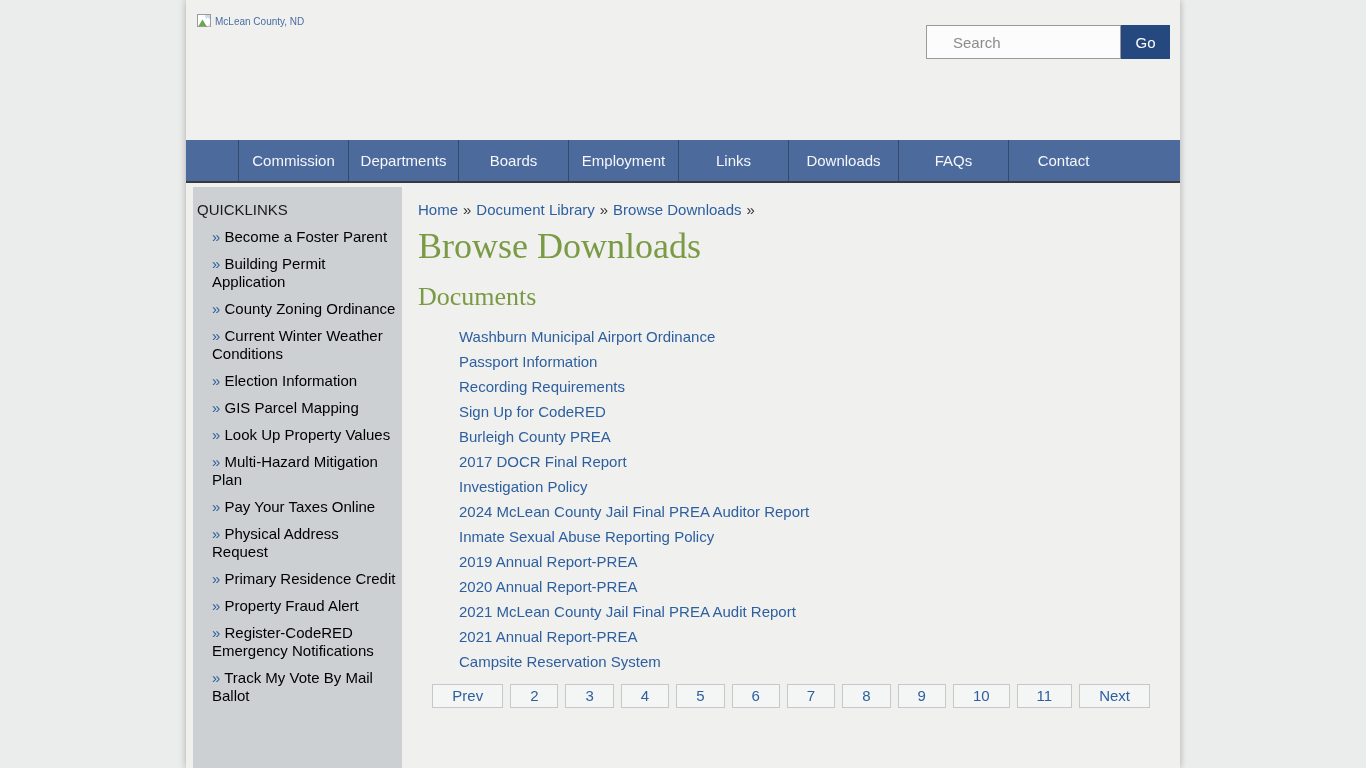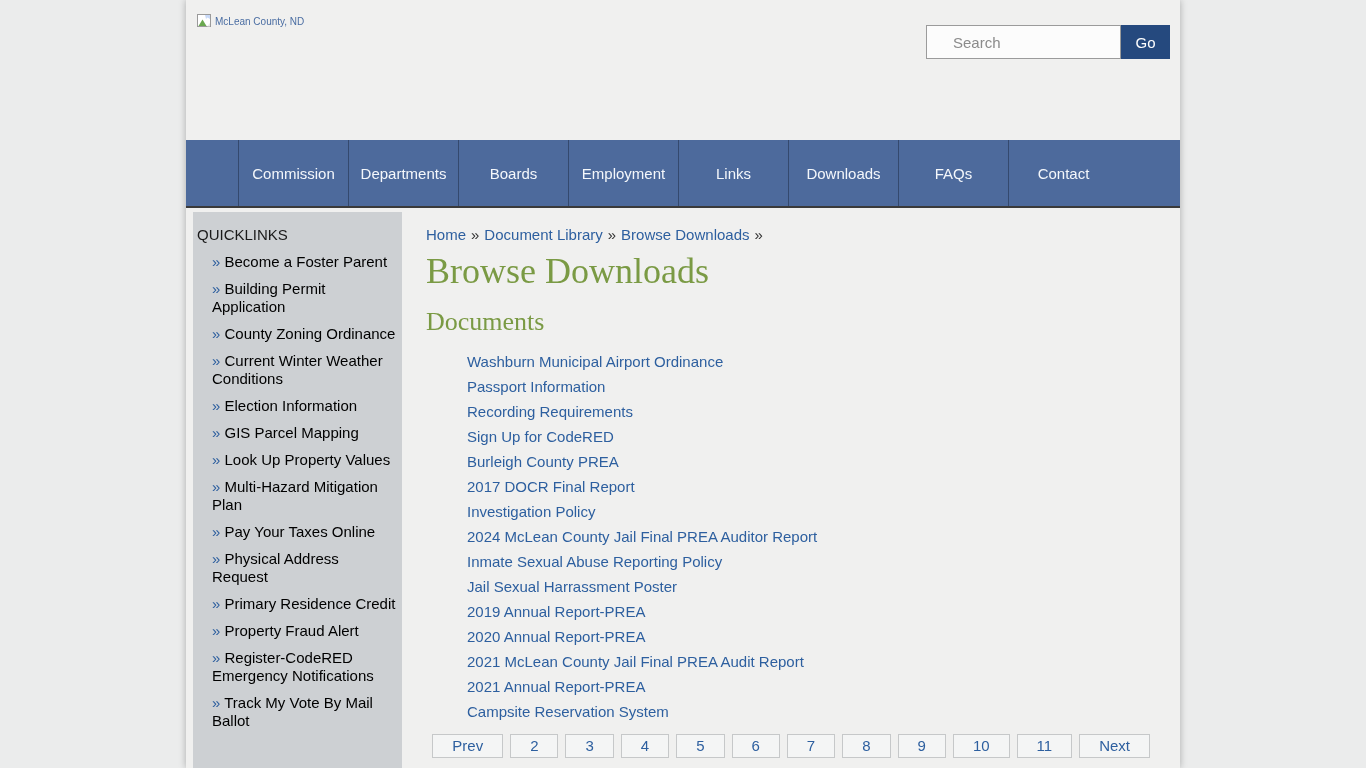--- a/index.html
+++ b/index.html
@@ -32,33 +32,33 @@
   }
   .search-input::placeholder { color: #8b8b8b; }
   .go-btn {
     width: 49px; height: 34px; background: #25497e; color: #fff;
     border: 1px solid #25497e; font-size: 15px; cursor: pointer;
     font-family: "Liberation Sans", sans-serif;
   }
 
   
   .main-nav {
-    display: flex; height: 68px; background: #4d6a9c;
+    display: flex; height: 43px; background: #4d6a9c;
     border-bottom: 2px solid #3a3a3a; flex-shrink: 0;
   }
   .nav-home { width: 52px; cursor: pointer; }
   .nav-tabs { display: flex; }
   .nav-tab {
     width: 110px; display: flex; align-items: center; justify-content: center;
     color: #f4f7fb; font-size: 15px; border-left: 1px solid #34496e; cursor: pointer;
   }
   .nav-filler { flex: 1; }
 
   
-  .body-row { display: flex; flex: 1; align-items: stretch; gap: 8px; }
+  .body-row { display: flex; flex: 1; align-items: stretch; }
 
   
   .quicklinks {
     width: 209px; flex-shrink: 0;
     margin: 4px 0 0 7px;
     background: #cdd0d3;
     padding: 14px 6px 20px 4px;
   }
   .ql-title { font-size: 15px; color: #1a1a1a; }
   .ql-list { list-style: none; margin: 10px 0 0; padding: 0; }
@@ -197,21 +197,20 @@
           <li><a>Burleigh County PREA</a></li>
 
           <li><a>2017 DOCR Final Report</a></li>
 
           <li><a>Investigation Policy</a></li>
 
           <li><a>2024 McLean County Jail Final PREA Auditor Report</a></li>
 
           <li><a>Inmate Sexual Abuse Reporting Policy</a></li>
 
-          <li><a>Jail Sexual Harrassment Poster</a></li>
 
           <li><a>2019 Annual Report-PREA</a></li>
 
           <li><a>2020 Annual Report-PREA</a></li>
 
           <li><a>2021 McLean County Jail Final PREA Audit Report</a></li>
 
           <li><a>2021 Annual Report-PREA</a></li>
 
           <li><a>Campsite Reservation System</a></li>

